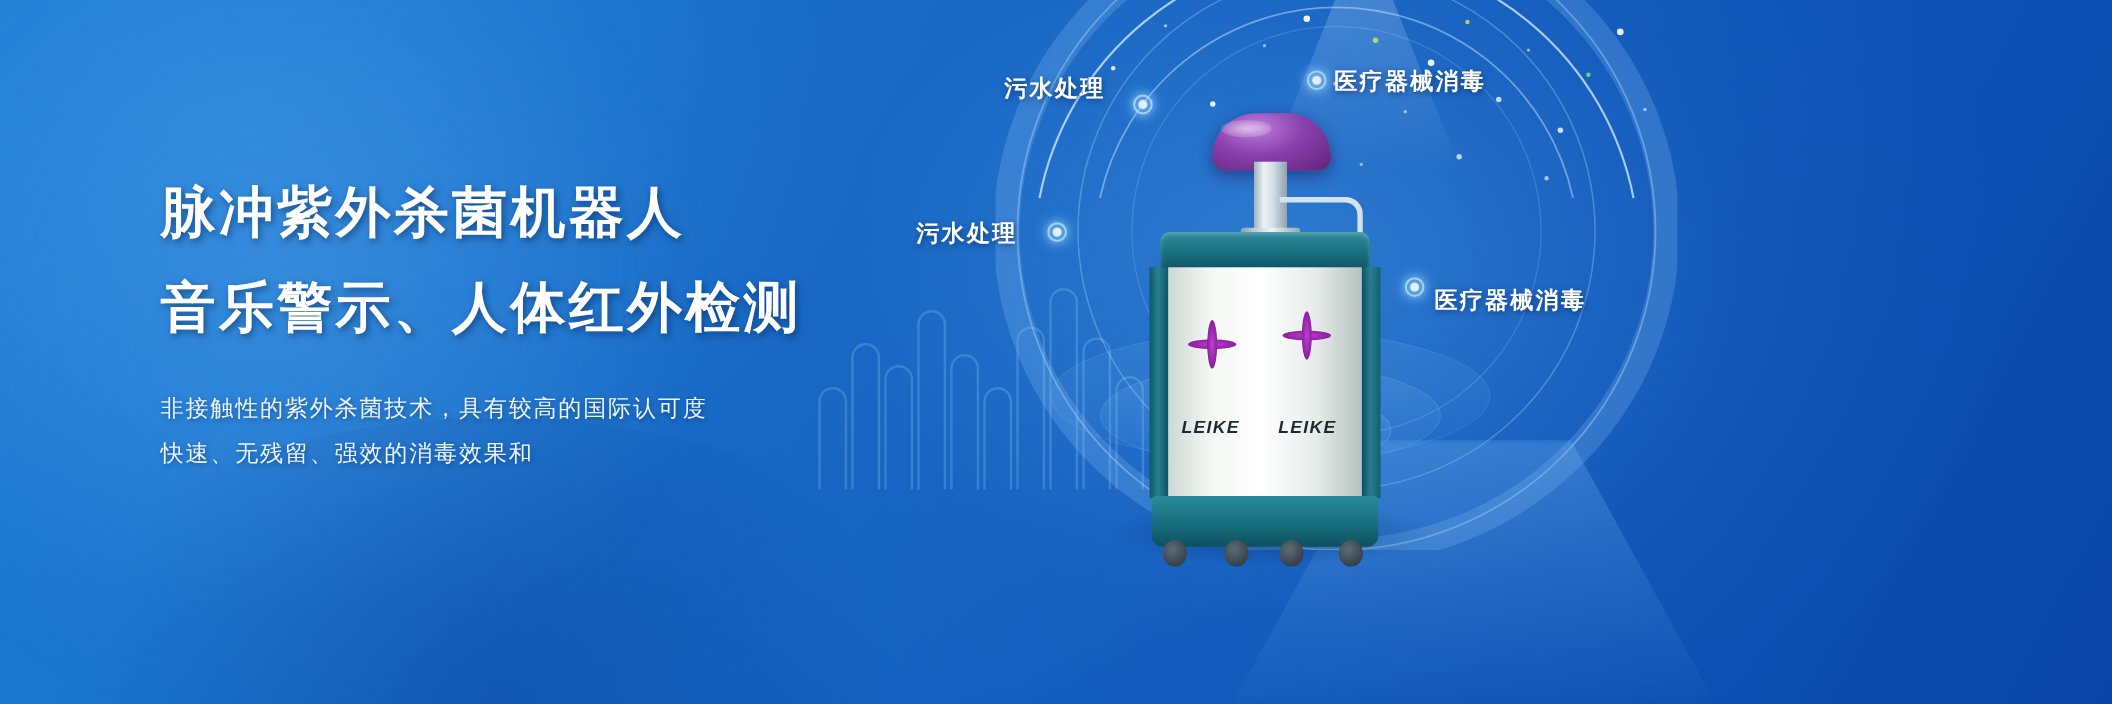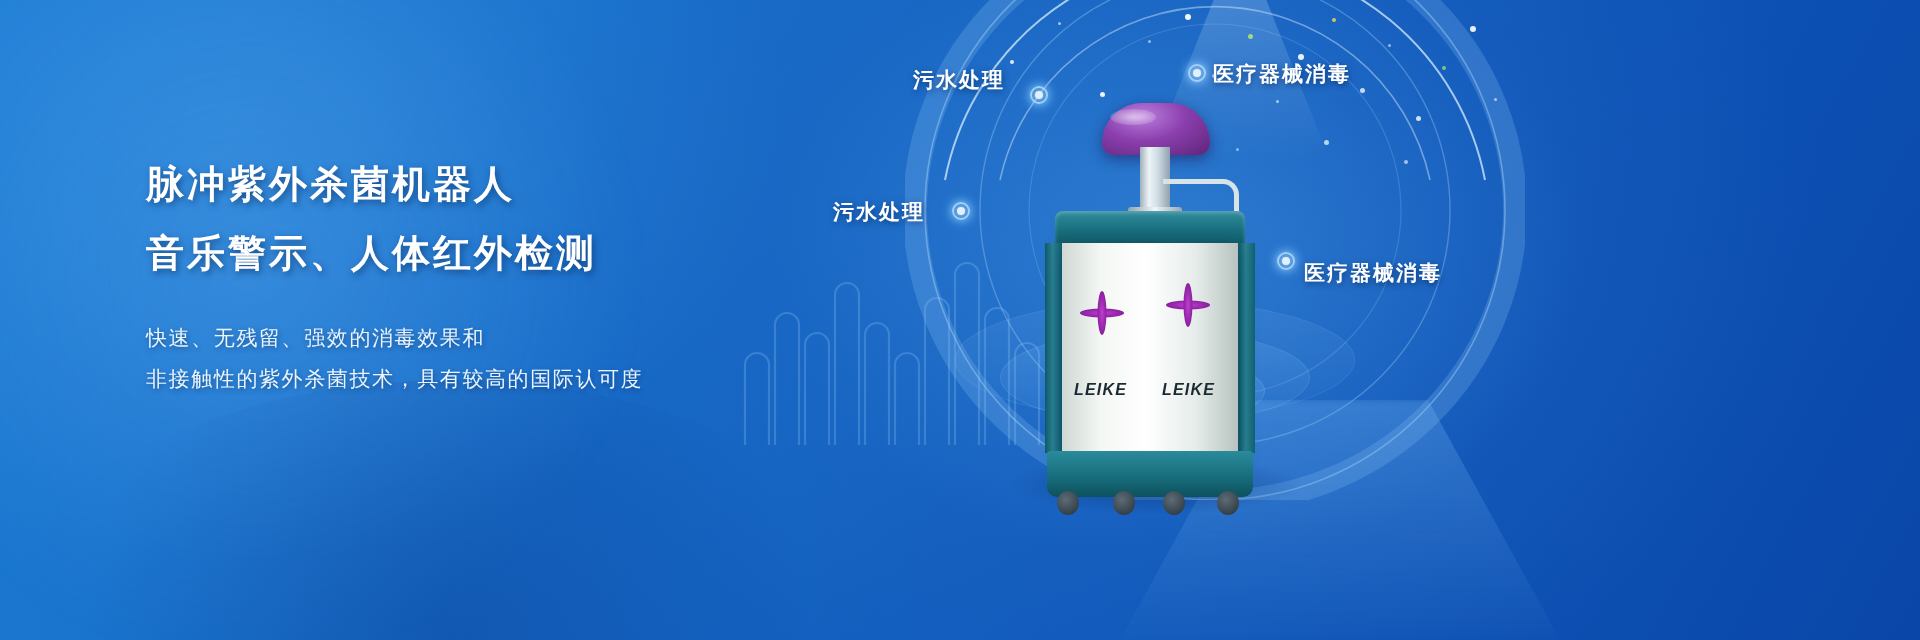--- a/index.html
+++ b/index.html
@@ -66,21 +66,21 @@
     background:linear-gradient(180deg, rgba(150,205,250,0.38), rgba(90,165,235,0.18));
     border:1px solid rgba(175,220,255,0.35);
   }
 
   
   .copy { position:absolute; left:146px; top:158px; width:700px; }
   .title-1, .title-2 {
     font-family:"DejaVu Serif", serif;
     font-weight:700;
     color:#ffffff;
-    font-size:38px;
+    font-size:50px;
     line-height:1.38;
     letter-spacing:3px;
     text-shadow:2px 3px 7px rgba(4,32,80,0.55);
     white-space:nowrap;
   }
   .title-2 { margin-top:17px; }
   .subcopy { margin-top:38px; }
   .sub-line {
     font-family:"DejaVu Serif", serif;
     color:#eaf4ff;
@@ -309,18 +309,18 @@
 
   <div class="feature f-wastewater">污水处理</div>
   <div class="feature f-food">医疗器械消毒</div>
   <div class="feature f-air">污水处理</div>
   <div class="feature f-medical">医疗器械消毒</div>
 
   <div class="copy">
     <div class="title-1">脉冲紫外杀菌机器人</div>
     <div class="title-2">音乐警示、人体红外检测</div>
     <div class="subcopy">
+      <div class="sub-line">非接触性的紫外杀菌技术，具有较高的国际认可度</div>
       <div class="sub-line">快速、无残留、强效的消毒效果和</div>
-      <div class="sub-line">非接触性的紫外杀菌技术，具有较高的国际认可度</div>
     </div>
   </div>
 
 </div>
 
 </body></html>

